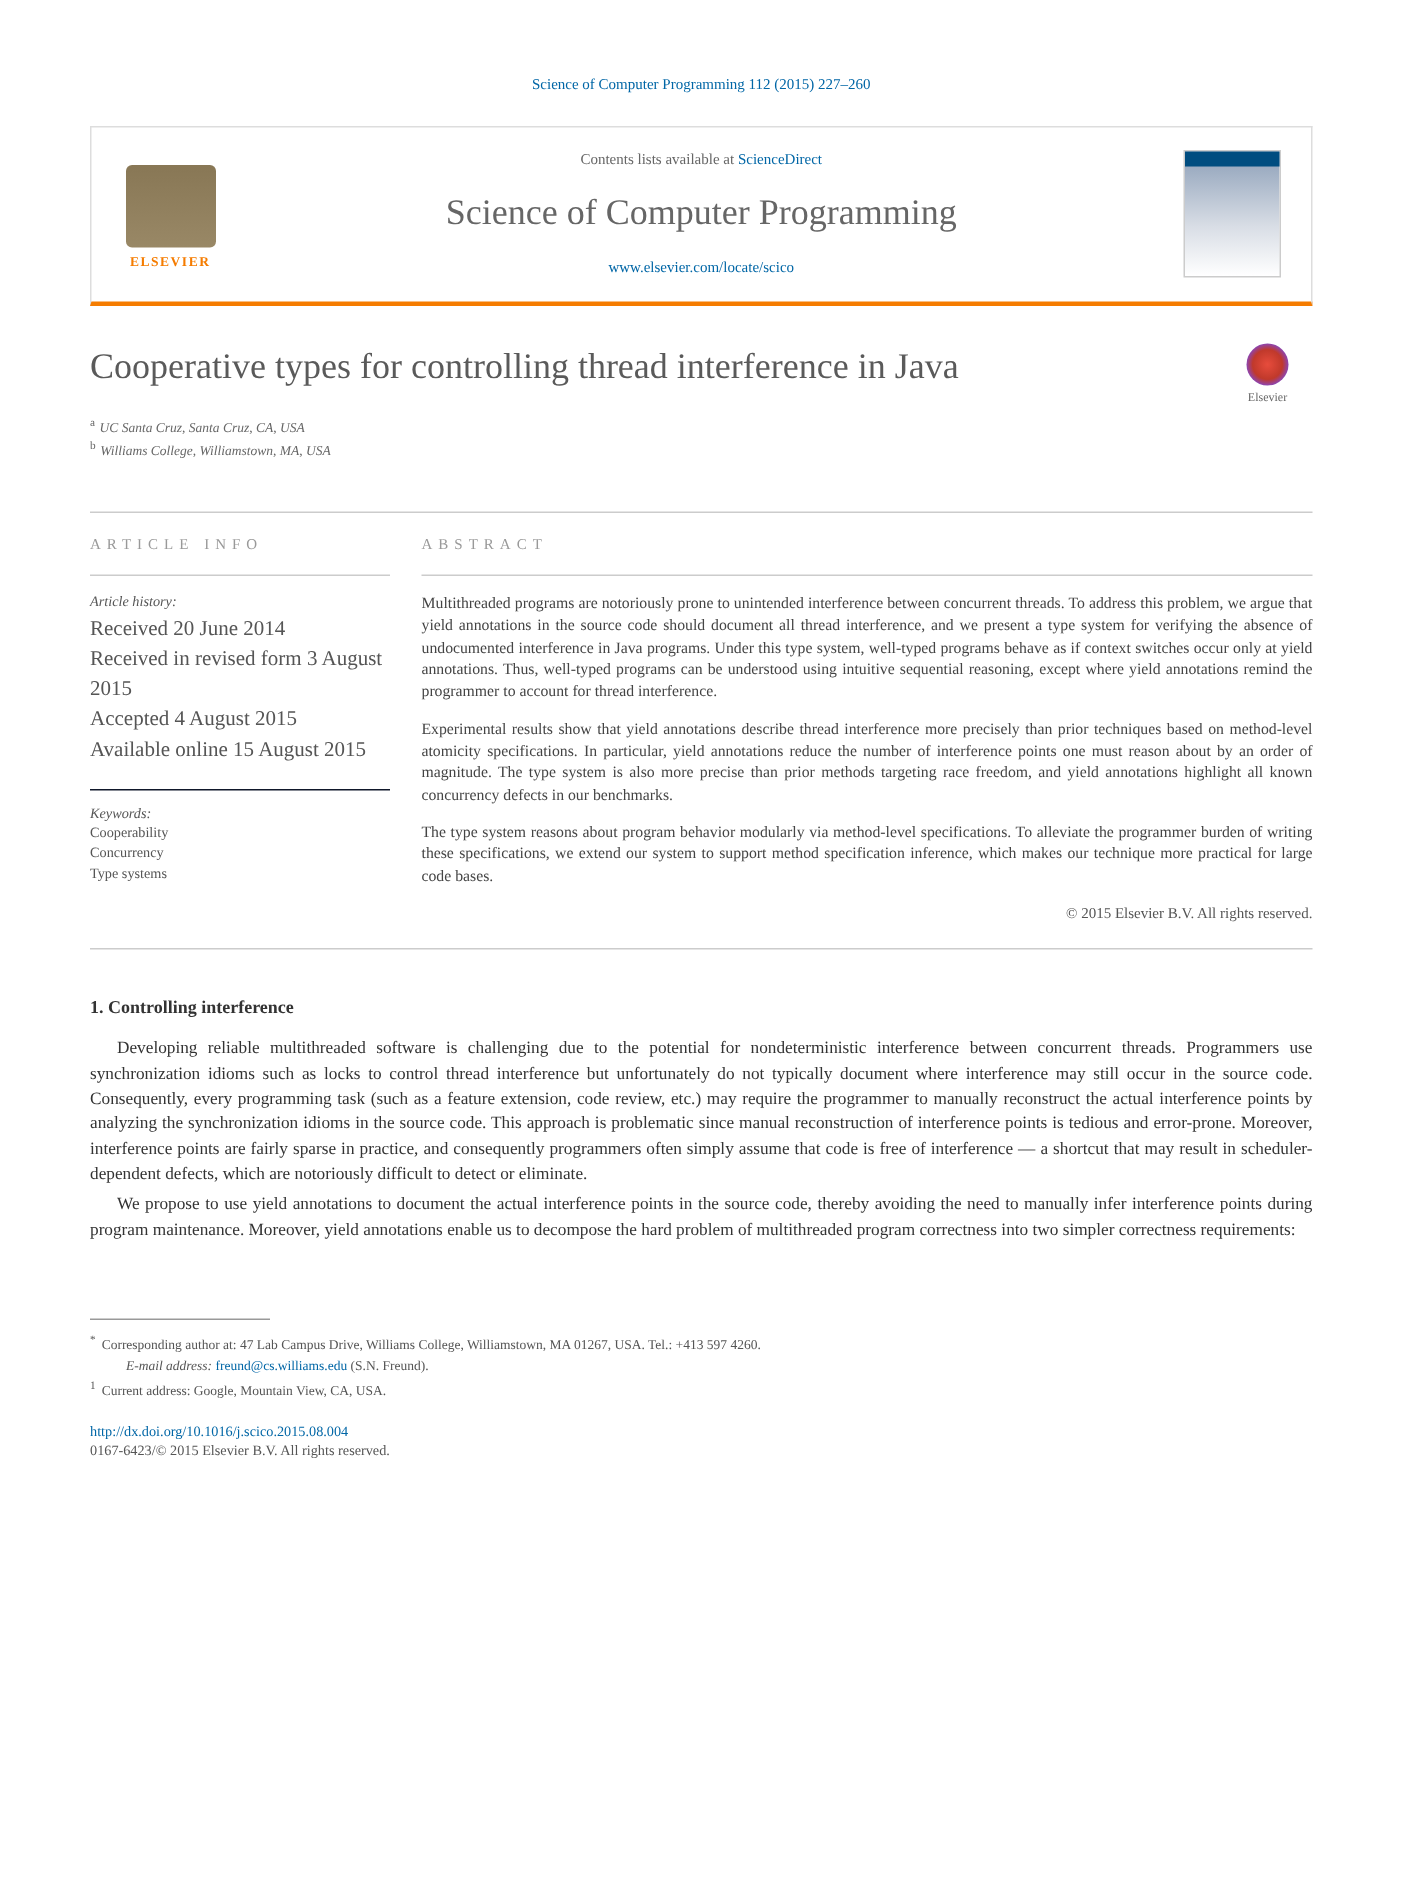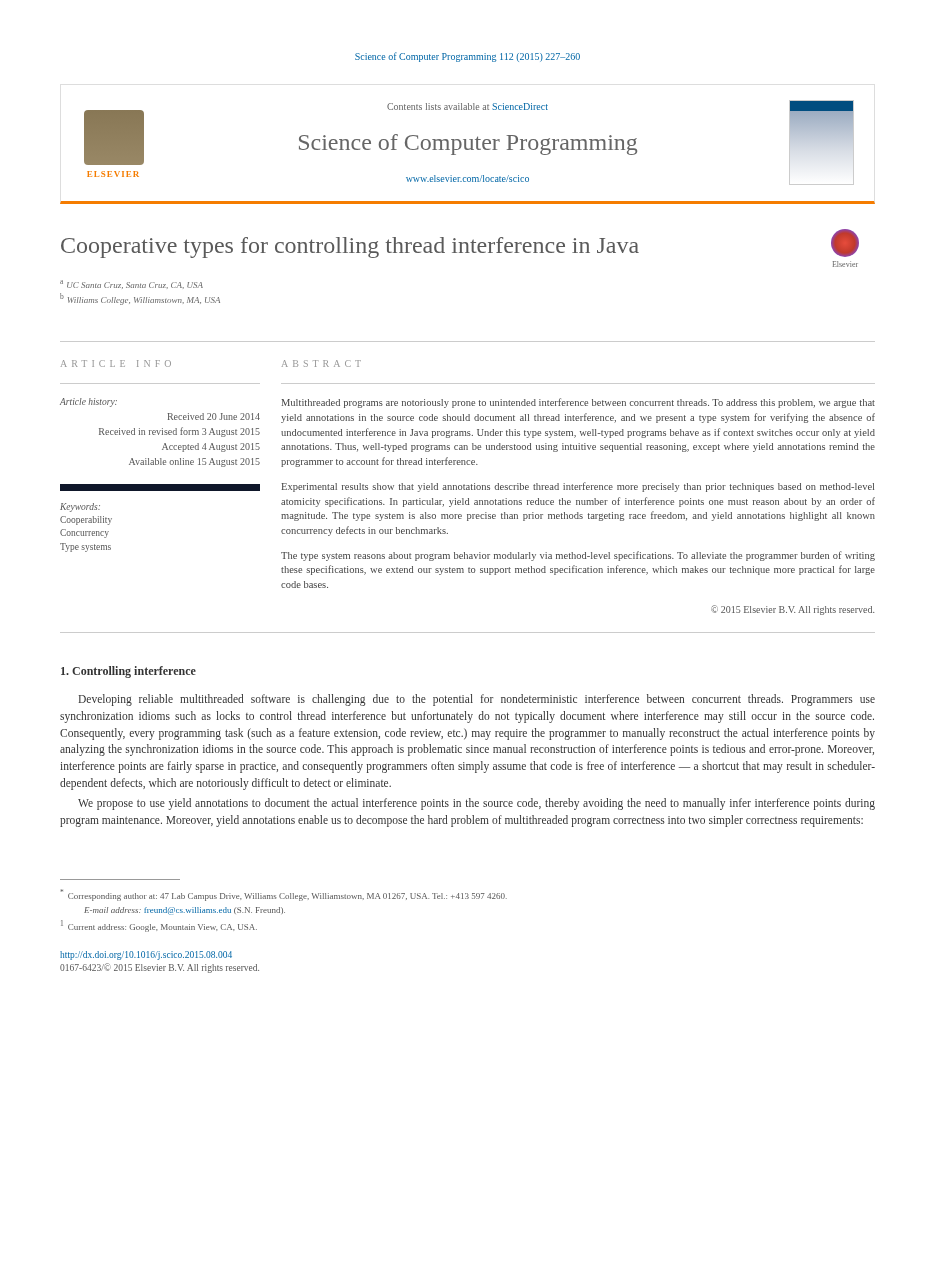--- a/index.html
+++ b/index.html
@@ -129,32 +129,31 @@
       color: #999;
       text-transform: uppercase;
       margin-bottom: 12px;
     }
     .history-label {
       font-size: 9.5px;
       font-style: italic;
       color: #555;
     }
     .history-item {
-      font-size: 10px;
+      font-size: 14px;
       color: #555;
       margin-bottom: 1px;
-      text-align: right;
     }
     .keywords-label {
       font-size: 9.5px;
       font-style: italic;
       color: #555;
       margin-top: 15px;
       padding-top: 10px;
-      border-top: 7px solid #0f172a;
+      border-top: 1px solid #0f172a;
     }
     .keyword-item { font-size: 9.5px; color: #555; }
     .abstract-text {
       font-size: 10.5px;
       text-align: justify;
       color: #444;
       margin-bottom: 10px;
     }
     .copyright-line {
       font-size: 10px;

